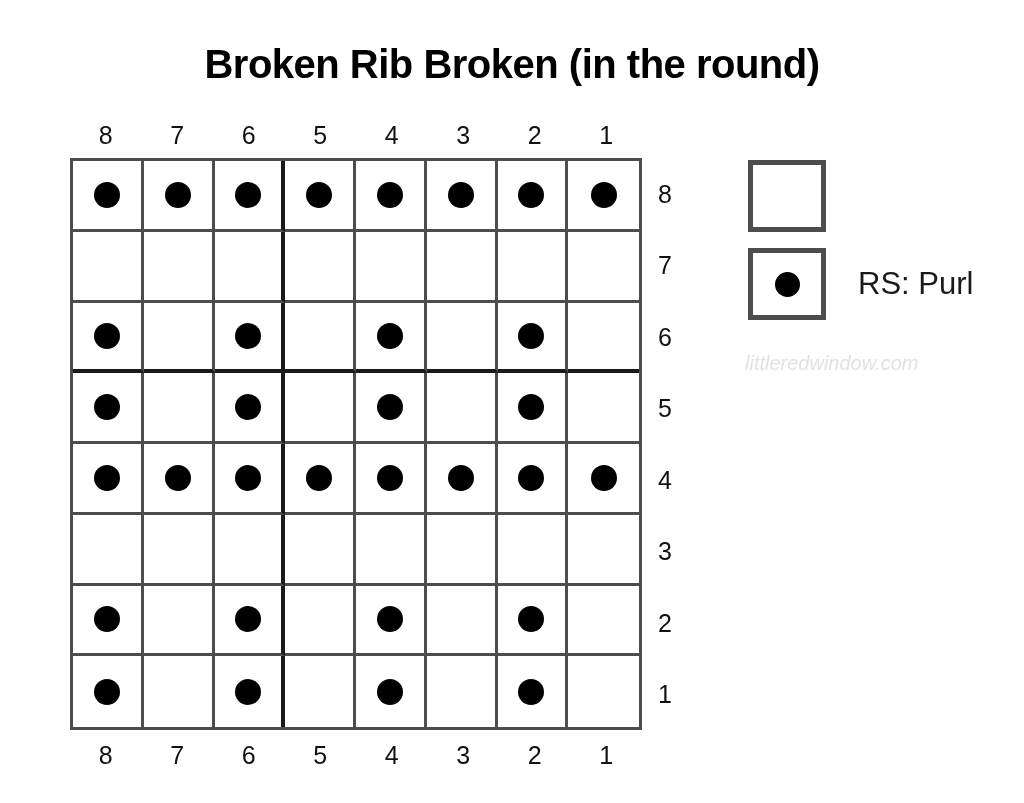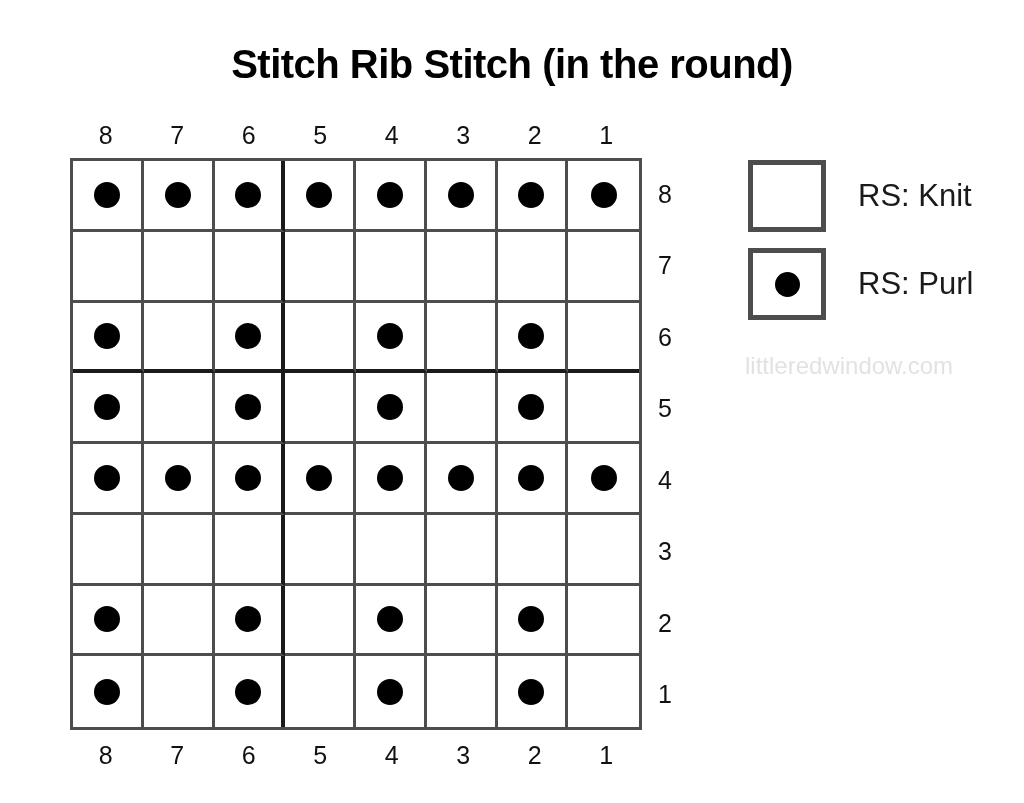--- a/index.html
+++ b/index.html
@@ -130,30 +130,31 @@
     font-size: 31px;
     color: #1a1a1a;
     white-space: nowrap;
   }
 
   
   #watermark {
     position: absolute;
     left: 745px;
     top: 352px;
-    font-size: 24px;
+    font-size: 20px;
     color: #e2e2e2;
     white-space: nowrap;
     letter-spacing: 0px;
+    font-style: italic;
   }
 </style>
 </head>
 <body>
 
-<div id="chart-title">Stitch Rib Stitch (in the round)</div>
+<div id="chart-title">Broken Rib Broken (in the round)</div>
 
 <div id="col-labels-top">
     <div class="col-label" style="left: 70px;">8</div>
     <div class="col-label" style="left: 141.5px;">7</div>
     <div class="col-label" style="left: 213px;">6</div>
     <div class="col-label" style="left: 284.5px;">5</div>
     <div class="col-label" style="left: 356px;">4</div>
     <div class="col-label" style="left: 427.5px;">3</div>
     <div class="col-label" style="left: 499px;">2</div>
     <div class="col-label" style="left: 570.5px;">1</div>
@@ -310,21 +311,20 @@
     <div class="row-label" style="top: 393.25px;">5</div>
     <div class="row-label" style="top: 464.75px;">4</div>
     <div class="row-label" style="top: 536.25px;">3</div>
     <div class="row-label" style="top: 607.75px;">2</div>
     <div class="row-label" style="top: 679.25px;">1</div>
   </div>
 
 <div id="legend">
   <div class="legend-row" id="legend-row-knit">
     <span class="legend-swatch"></span>
-    <span class="legend-label">RS: Knit</span>
   </div>
   <div class="legend-row" id="legend-row-purl">
     <span class="legend-swatch">
       <span class="purl-dot"></span>
     </span>
     <span class="legend-label">RS: Purl</span>
   </div>
 </div>
 
 <div id="watermark">littleredwindow.com</div>

